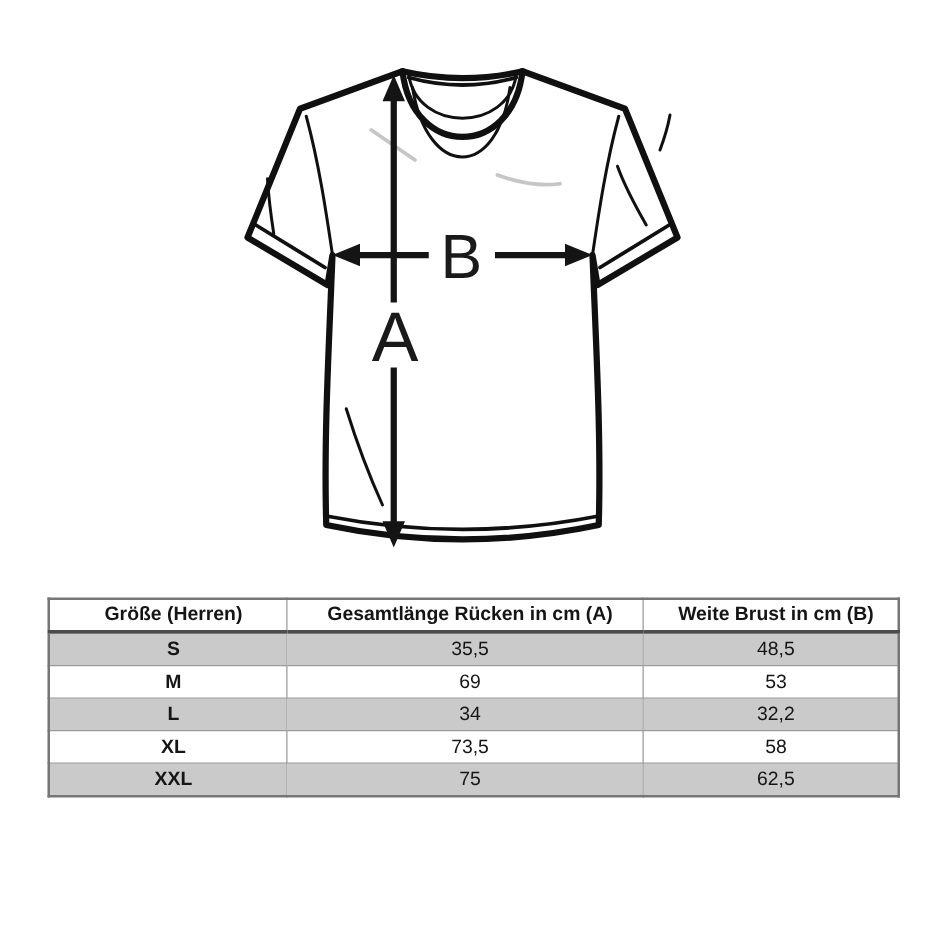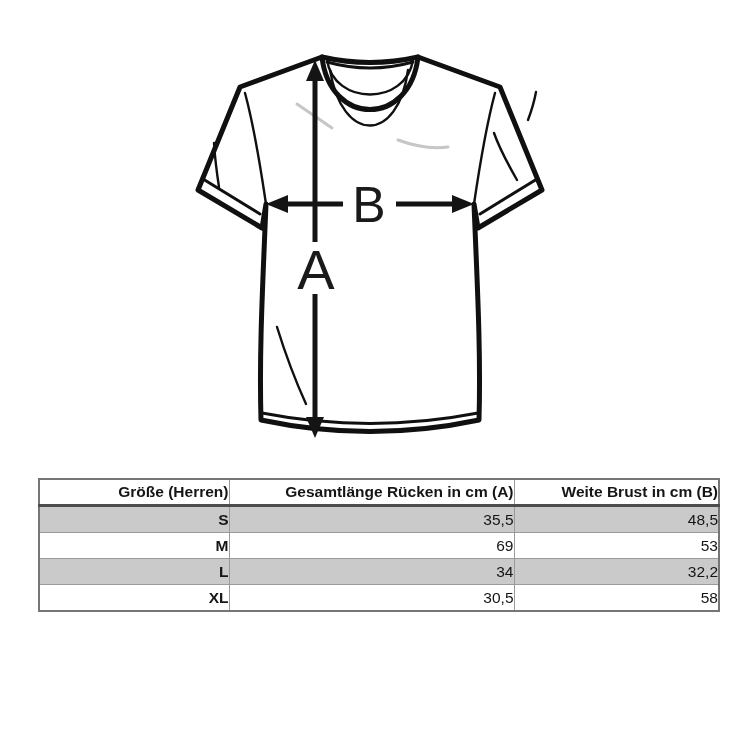--- a/index.html
+++ b/index.html
@@ -40,21 +40,21 @@
     border-collapse: collapse;
     table-layout: fixed;
     border: 2.5px solid #767676;
     font-family: "Liberation Sans", sans-serif;
     color: #151515;
   }
   .size-table th, .size-table td {
     border: 1.5px solid #9a9a9a;
     padding: 0 0 0 9px;
     font-size: 15.5px;
-    text-align: right;
+    text-align: center;
     vertical-align: middle;
     white-space: nowrap;
     overflow: hidden;
   }
   .size-table th {
     height: 24px;
     font-weight: 700;
     background: #ffffff;
     border-bottom: 3px solid #4c4c4c;
   }
@@ -142,19 +142,24 @@
         <td>69</td>
         <td>53</td>
       </tr>
       <tr>
         <td class="size-col">L</td>
         <td>34</td>
         <td>32,2</td>
       </tr>
       <tr>
         <td class="size-col">XL</td>
-        <td>30,5</td>
+        <td>73,5</td>
         <td>58</td>
+      </tr>
+      <tr>
+        <td class="size-col">XXL</td>
+        <td>75</td>
+        <td>62,5</td>
       </tr>
     </tbody>
   </table>
 
 </div>
 
 </body></html>

